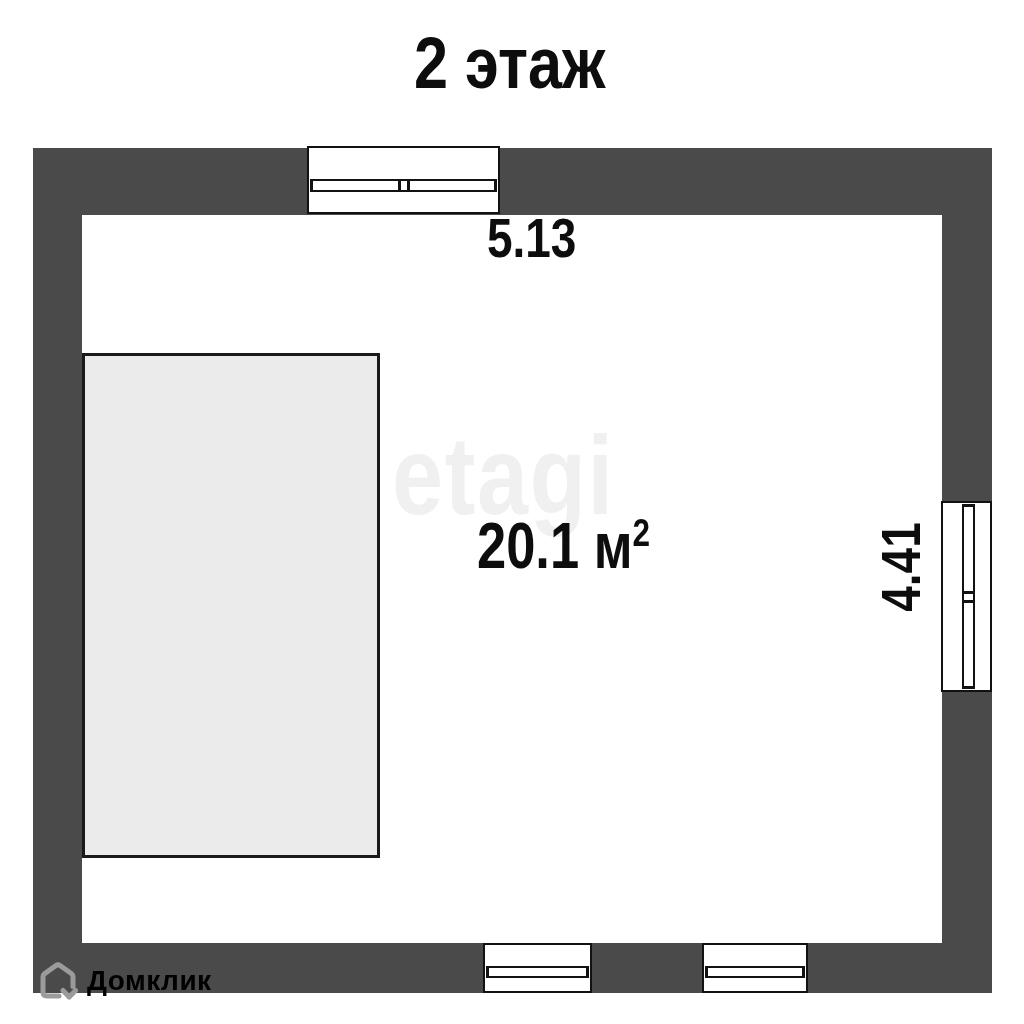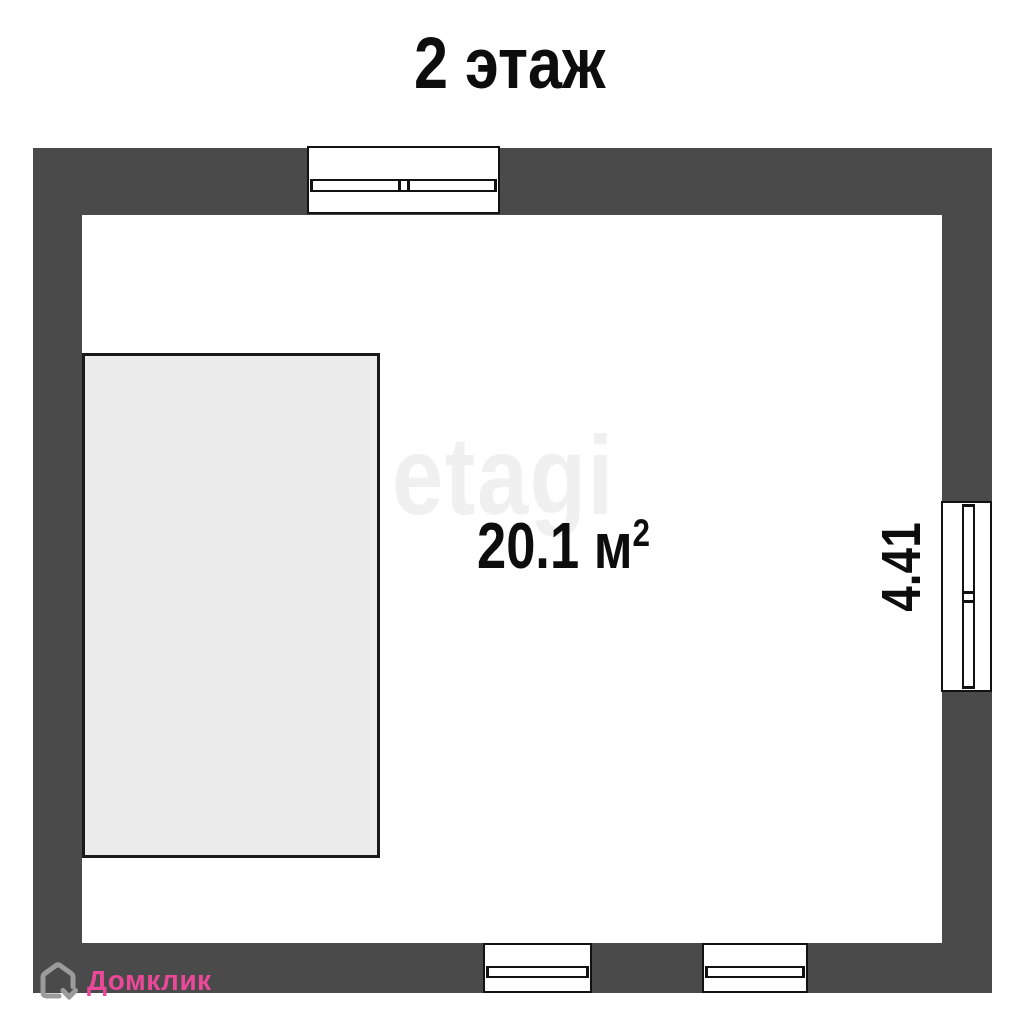--- a/index.html
+++ b/index.html
@@ -34,21 +34,21 @@
                color:#0d0d0d;line-height:1;}
   #dim-width{left:487px;top:210px;font-size:56px;font-weight:600;color:#0d0d0d;line-height:1;}
   #dim-height{left:901px;top:567px;font-size:56px;font-weight:600;color:#0d0d0d;line-height:1;
               transform:translate(-50%,-50%) rotate(-90deg) scaleX(0.82);transform-origin:center center;
               white-space:nowrap;}
   #area-label{left:477px;top:514px;font-size:64px;font-weight:600;color:#0d0d0d;line-height:1;}
   #area-label sup{font-size:60%;vertical-align:super;line-height:0;}
   #watermark{left:392px;top:420px;font-size:112px;font-weight:700;color:#f0f0f0;line-height:1;
              letter-spacing:2px;}
   
-  #brand{left:38px;top:960px;height:42px;display:flex;align-items:center;gap:9px;color:#ec4899;}
+  #brand{left:38px;top:960px;height:42px;display:flex;align-items:center;gap:9px;color:#000000;}
   #brand-text{font-size:28px;font-weight:600;letter-spacing:0.5px;line-height:1;}
 </style>
 </head>
 <body>
 
 <div id="stage">
 
   <div id="floor-title" class="abs"><span class="narrow-c">2 этаж</span></div>
 
   <div id="walls" class="abs"></div>
@@ -83,20 +83,21 @@
       <div class="tick-v" style="right:0;"></div>
     </div>
   </div>
   <div id="window-bottom-right" class="window">
     <div class="glass-h">
       <div class="tick-v" style="left:0;"></div>
       <div class="tick-v" style="right:0;"></div>
     </div>
   </div>
 
+  <div id="dim-width" class="abs"><span class="narrow">5.13</span></div>
 
   <div id="dim-height" class="abs"><span>4.41</span></div>
 
   <div id="area-label" class="abs"><span class="narrow"><span>20.1 м</span><sup>2</sup></span></div>
 
   <div id="brand" class="abs">
     <svg width="40" height="42" viewBox="0 0 40 42">
       <path d="M21 36 L9 36 Q5 36 5 32 L5 17 Q5 14.8 6.7 13.6 L17.6 5.7 Q20 4 22.4 5.7 L33.3 13.6 Q35 14.8 35 17 L35 26.5" fill="none" stroke="#9b9b9b" stroke-width="5" stroke-linecap="round" stroke-linejoin="round"></path>
       <path d="M25 30.5 L31.2 37 L37.5 30.5" fill="none" stroke="#9b9b9b" stroke-width="5" stroke-linecap="round" stroke-linejoin="round"></path>
     </svg>

